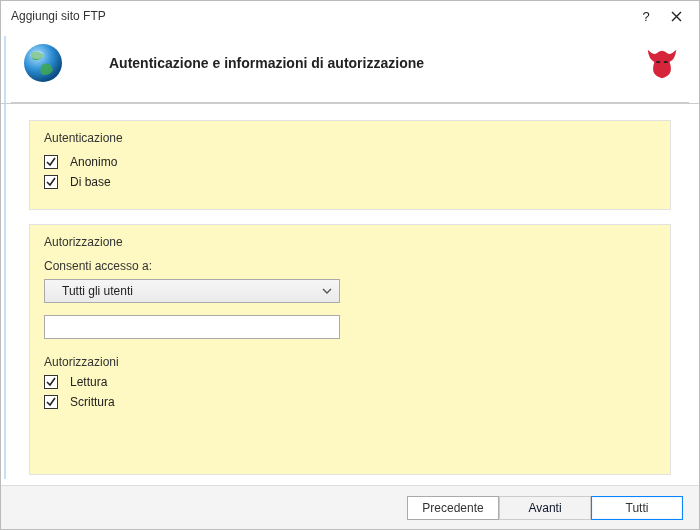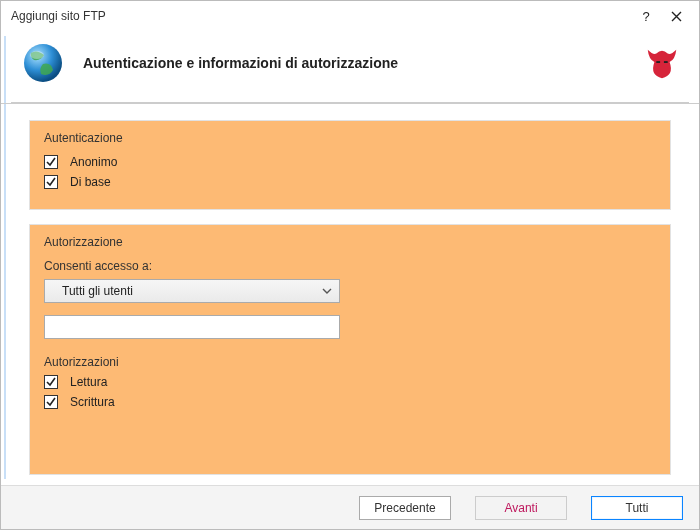--- a/index.html
+++ b/index.html
@@ -1,40 +1,40 @@
 <!DOCTYPE html>
 <html><head>
 <meta charset="utf-8">
 <style>
   * { box-sizing: border-box; font-family: 'Segoe UI', Tahoma, sans-serif; }
   body { margin: 0; padding: 0; background: #fff; width: 700px; height: 530px; overflow: hidden; }
   .window { width: 700px; height: 530px; border: 1px solid #bbb; display: flex; flex-direction: column; background: #fff; }
   .titlebar { height: 30px; display: flex; align-items: center; padding: 0 8px 0 10px; font-size: 12px; color: #333; }
   .titlebar .title { flex: 1; }
   .titlebar .btn { width: 30px; height: 20px; display: flex; align-items: center; justify-content: center; font-size: 13px; color: #222; cursor: default; }
-  .header { display: flex; align-items: center; padding: 10px 18px 18px 20px; border-bottom: 1px solid #ccc; position: relative; }
+  .header { display: flex; align-items: center; padding: 10px 18px 18px 20px; border-bottom: 1px solid #ccc; position: relative; gap: 26px; }
   .header-rule { position: absolute; left: 10px; right: 10px; bottom: 0; height: 1px; background: #ccc; }
   .globe { width: 44px; height: 44px; margin-right: 18px; }
   .header-title { font-size: 14px; font-weight: 600; color: #222; flex: 1; }
   .logo { width: 38px; height: 38px; }
   .content { flex: 1; padding: 16px 28px 10px 28px; display: flex; flex-direction: column; gap: 14px; }
-  .group { border: 1px solid #e2e2e2; background: #fdba74; padding: 10px 14px 14px 14px; }
+  .group { border: 1px solid #e2e2e2; background: #fef9c3; padding: 10px 14px 14px 14px; }
   .group-title { font-size: 12px; color: #333; margin-bottom: 10px; }
   .chk-row { display: flex; align-items: center; gap: 12px; font-size: 12px; color: #222; margin: 6px 0; }
   .chk { width: 14px; height: 14px; border: 1px solid #333; display: inline-flex; align-items: center; justify-content: center; background: #fff; }
   .chk svg { width: 10px; height: 10px; }
   .sub-label { font-size: 12px; color: #333; margin: 4px 0 6px 0; }
   .select { width: 296px; height: 24px; border: 1px solid #aaa; background: linear-gradient(#f6f6f6,#eaeaea); display: flex; align-items: center; padding: 0 17px; font-size: 12px; color: #222; position: relative; margin-bottom: 12px; }
   .select .chev { position: absolute; right: 6px; top: 4px; }
   .textfield { width: 296px; height: 24px; border: 1px solid #aaa; background: #fff; }
   .perm-title { font-size: 12px; color: #333; margin: 16px 0 6px 0; }
-  .footer { height: 44px; border-top: 1px solid #ddd; background: #f4f4f4; display: flex; align-items: center; justify-content: flex-end; padding: 0 16px; gap: 24px; }
+  .footer { height: 44px; border-top: 1px solid #ddd; background: #f4f4f4; display: flex; align-items: center; justify-content: flex-end; padding: 0 16px; gap: 0; }
   .btnf { width: 92px; height: 24px; border: 1px solid #aaa; background: #fff; font-size: 12px; color: #333; display: flex; align-items: center; justify-content: center; }
   .btnf.primary { border: 1px solid #0a84ff; box-shadow: inset 0 0 0 1px #79b8ff22; }
-  .btnf.disabled { color: #be185d; border-color: #ccc; background: #f3f3f3; }
+  .btnf.disabled { color: #0f172a; border-color: #ccc; background: #f3f3f3; }
   .left-stripe { position: absolute; left: 3px; top: 35px; bottom: 50px; width: 2px; background: #c8dff7; }
   .window { position: relative; }
 </style>
 </head>
 <body>
 
 <div class="window">
   <div class="left-stripe"></div>
 
   <div class="titlebar">

